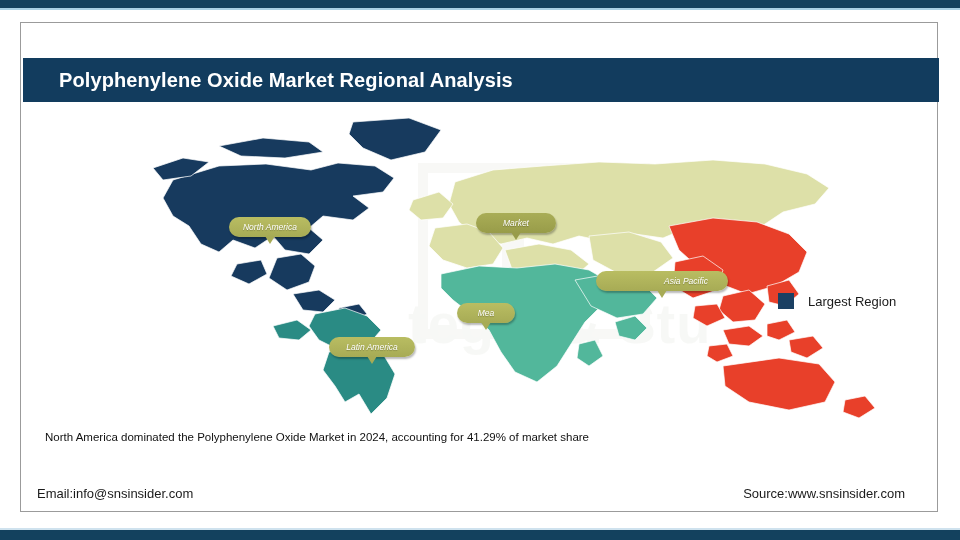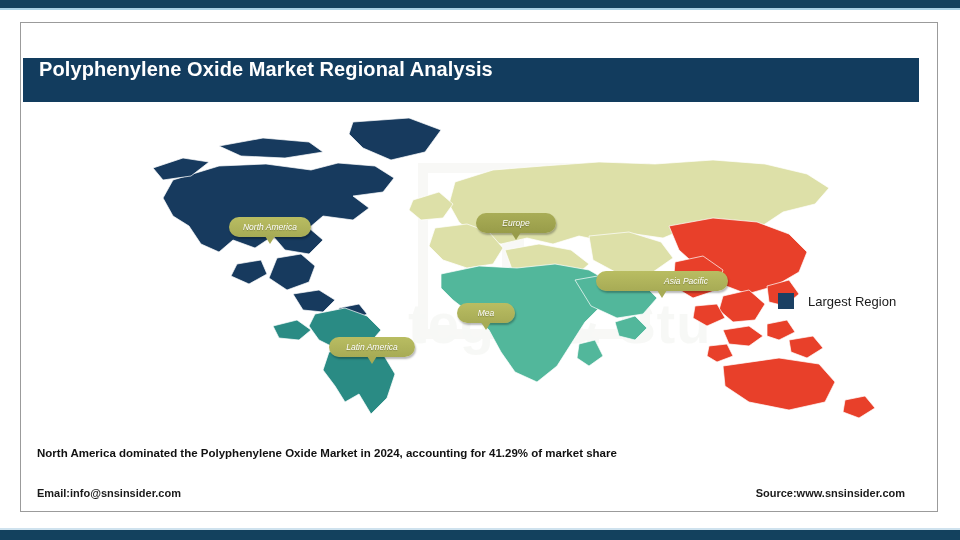--- a/index.html
+++ b/index.html
@@ -19,21 +19,21 @@
 
   
   .card{
     position:absolute;left:20px;top:22px;width:918px;height:490px;
     background:#ffffff;border:1px solid #9b9b9b;box-sizing:border-box;
   }
 
   
   .header{
     position:absolute;left:2px;top:35px;width:896px;height:44px;
-    background:#123c5e;display:flex;align-items:flex-start;
+    background:#123c5e;display:flex;align-items:center;padding-left:20px;
   }
   .header-title{
     color:#ffffff;font-size:20px;font-weight:bold;letter-spacing:.1px;
     padding-left:16px;white-space:nowrap;
   }
 
   
   .map-area{position:absolute;left:2px;top:85px;width:896px;height:320px;overflow:hidden;}
   .map-svg{position:absolute;left:0;top:0;}
 
@@ -77,29 +77,29 @@
   .pill.dark{background:linear-gradient(180deg,#a9ad56 0%,#989c49 100%);}
   .pill.dark:after{border-top-color:#989c49;}
 
   
   .legend{position:absolute;left:757px;top:270px;display:flex;align-items:center;}
   .legend-swatch{width:16px;height:16px;background:#1b4063;display:inline-block;}
   .legend-label{margin-left:14px;font-size:13px;color:#1a1a1a;}
 
   
   .caption{
-    position:absolute;left:2px;top:408px;width:896px;
+    position:absolute;left:10px;top:408px;width:896px;
     padding:0 14px;box-sizing:border-box;
-    font-size:11.5px;font-weight:bold;color:#111111;margin-top:16px;
+    font-size:11.5px;font-weight:normal;color:#111111;
   }
   .footer{
     position:absolute;left:2px;top:455px;width:896px;height:30px;
     padding:0 14px;box-sizing:border-box;
     display:flex;align-items:center;justify-content:space-between;
-    font-size:11px;color:#1a1a1a;font-weight:bold;
+    font-size:13px;color:#1a1a1a;
   }
 </style>
 </head>
 <body>
 
 <div class="slide">
 
   <div class="bar-top"></div>
   <div class="bar-top-underline"></div>
 
@@ -157,21 +157,21 @@
           <path fill="#e8402a" d="M700 258 L756 250 L796 256 L812 274 L802 294 L766 302 L726 294 L702 278 Z"></path>
           <path fill="#e8402a" d="M822 292 L842 288 L852 300 L836 310 L820 304 Z"></path>
           <path fill="#e8402a" d="M766 232 L790 228 L800 240 L784 250 L768 244 Z"></path>
         </g>
       </svg>
 
       <div class="pill" style="left:206px;top:109px;width:82px;">
         <span>North America</span>
       </div>
       <div class="pill dark" style="left:453px;top:105px;width:80px;">
-        <span>Europe</span>
+        <span>Market</span>
       </div>
       <div class="pill" style="left:573px;top:163px;width:84px;padding-left:48px;">
         <span>Asia Pacific</span>
       </div>
       <div class="pill" style="left:434px;top:195px;width:58px;">
         <span>Mea</span>
       </div>
       <div class="pill" style="left:306px;top:229px;width:86px;">
         <span>Latin America</span>
       </div>

